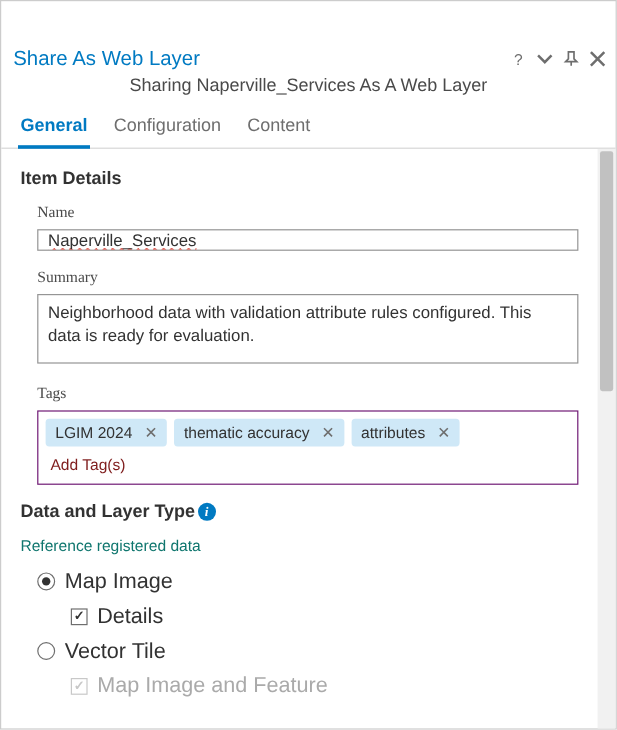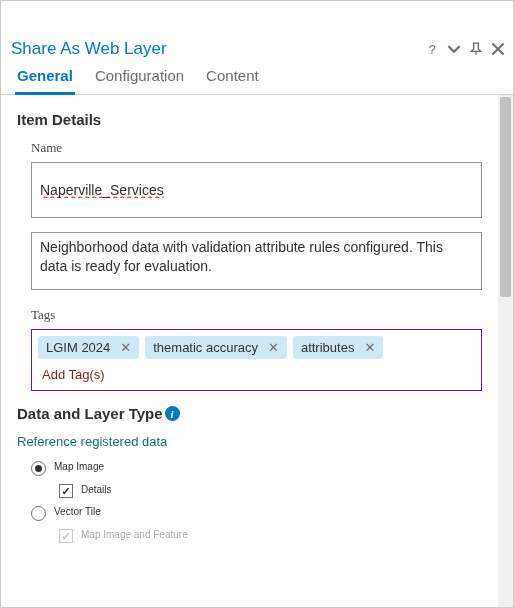--- a/index.html
+++ b/index.html
@@ -13,31 +13,31 @@
   .tabs { display: flex; gap: 18px; padding: 0 14px; border-bottom: 1px solid #d6d6d6; }
   .tab { padding: 6px 2px 8px 2px; font-size: 15px; color: #6e6e6e; cursor: pointer; border-bottom: 3px solid transparent; margin-bottom: -1px; text-align: center; }
   .tab.active { color: #007ac2; border-bottom-color: #007ac2; font-weight: 600; }
   .scroll { flex: 1; overflow-y: auto; display: flex; }
   .content { padding: 16px 16px 10px 16px; flex: 1; }
   .scrollbar { width: 15px; background: #f1f1f1; position: relative; }
   .scrollbar .thumb { position: absolute; top: 2px; right: 2px; left: 2px; height: 200px; background: #c1c1c1; border-radius: 2px; }
   .section-title { font-size: 15px; font-weight: 600; color: #323232; margin-bottom: 12px; }
   .field-group { margin-bottom: 14px; padding-left: 14px; }
   .field-label { font-size: 13px; color: #4a4a4a; margin-bottom: 6px; display: block; font-family: Liberation Serif, serif; }
-  .text-input { width: 100%; border: 1px solid #959595; padding: 19px 8px; font-size: 14px; font-family: inherit; color: #323232; }
+  .text-input { width: 100%; border: 1px solid #959595; padding: 0 8px; font-size: 14px; font-family: inherit; color: #323232; }
   .text-input.spell { text-decoration: underline wavy #d93025; text-decoration-skip-ink: none; }
   .textarea { width: 100%; border: 1px solid #959595; padding: 5px 8px; font-size: 14px; font-family: inherit; color: #323232; height: 58px; resize: none; line-height: 1.35; }
   .tags-box { border: 1px solid #701a75; padding: 6px; display: flex; flex-wrap: wrap; gap: 6px; align-items: center; }
   .tag { background: #cfe8f7; border-radius: 3px; padding: 4px 8px; display: inline-flex; align-items: center; gap: 10px; font-size: 13px; color: #323232; }
   .tag .x { color: #6e6e6e; cursor: pointer; font-size: 13px; }
   .tags-placeholder { color: #7f1d1d; font-size: 13px; padding: 2px 4px; flex-basis: 100%; }
   .section-title.inline { display: flex; align-items: center; gap: 2px; margin-top: 6px; }
   .info-icon { width: 15px; height: 15px; border-radius: 50%; background: #007ac2; color: #fff; font-size: 11px; font-weight: bold; display: inline-flex; align-items: center; justify-content: center; font-style: italic; font-family: Georgia, serif; }
   .helper { font-size: 13px; color: #0f766e; margin-bottom: 8px; }
-  .radio-row, .check-row { display: flex; align-items: flex-start; gap: 8px; padding: 4px 0 4px 14px; font-size: 10px; }
+  .radio-row, .check-row { display: flex; align-items: center; gap: 8px; padding: 4px 0 4px 14px; font-size: 18px; }
   .check-row.indent { padding-left: 42px; }
   .radio { width: 15px; height: 15px; border: 1px solid #6e6e6e; border-radius: 50%; display: inline-flex; align-items: center; justify-content: center; }
   .radio.checked::after { content: ""; width: 7px; height: 7px; background: #323232; border-radius: 50%; }
   .checkbox { width: 14px; height: 14px; border: 1px solid #6e6e6e; display: inline-flex; align-items: center; justify-content: center; font-size: 11px; color: #323232; }
   .checkbox.checked::after { content: "✓"; font-weight: bold; }
   .disabled { color: #aaa; }
   .disabled .checkbox { border-color: #c8c8c8; color: #c8c8c8; }
 </style>
 </head>
 <body>
@@ -59,38 +59,40 @@
           </svg>
         </span>
       <span>
           <svg viewBox="0 0 10 10" width="10" height="10">
             <path d="M1 1 L9 9 M9 1 L1 9" stroke="#6e6e6e" stroke-width="1.5"></path>
           </svg>
         </span>
     </div>
   </div>
 
+  <div class="subtitle">Sharing Naperville_Services As A Web Layer</div>
 
   <div class="tabs">
     <div class="tab active">General</div>
     <div class="tab">Configuration</div>
     <div class="tab">Content</div>
   </div>
 
   <div class="scroll">
     <div class="content">
 
       <div class="section-title">Item Details</div>
 
       <div class="field-group">
         <label class="field-label">Name</label>
         <input type="text" class="text-input spell" value="Naperville_Services" style="">
       </div>
 
       <div class="field-group">
+        <label class="field-label">Summary</label>
         <textarea class="textarea" style="">Neighborhood data with validation attribute rules configured. This data is ready for evaluation.</textarea>
       </div>
 
       <div class="field-group">
         <label class="field-label">Tags</label>
         <div class="tags-box">
           <span class="tag">
             <span>LGIM 2024</span>
             <span class="x">✕</span>
           </span>

